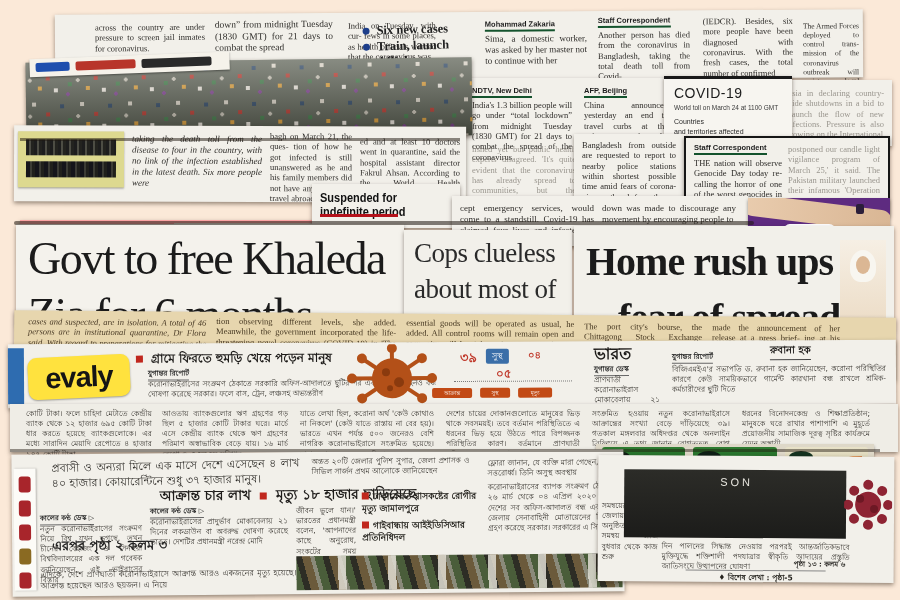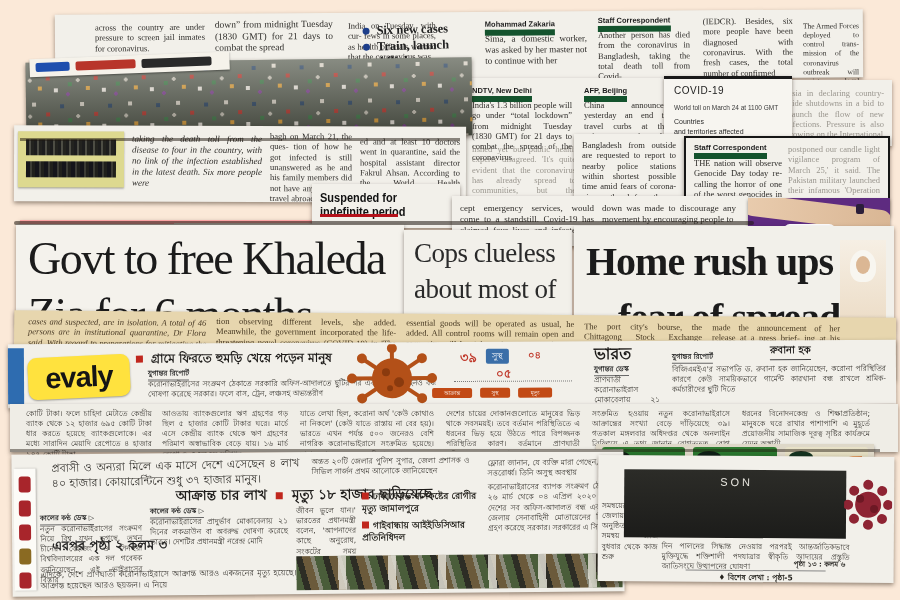--- a/index.html
+++ b/index.html
@@ -2,21 +2,21 @@
 <html><head>
 <meta charset="utf-8">
 <style>
   html,body{margin:0;padding:0;}
   #canvas{position:relative;width:900px;height:600px;background:#fbe9d8;overflow:hidden;
           font-family:"Liberation Serif",serif;}
   .paper{position:absolute;background:#f2f0ea;box-shadow:0 2px 4px rgba(45,32,20,.5);}
   .col{position:absolute;font-family:"Liberation Serif",serif;font-size:8.5px;line-height:1.22;
        color:#2e2c29;text-align:justify;}
   .byline{position:absolute;font-family:"Liberation Sans",sans-serif;font-weight:bold;font-size:7.5px;
-          color:#1d1d1d;border-bottom:6px solid #14532d;padding-bottom:1px;white-space:nowrap;}
+          color:#1d1d1d;border-bottom:2px solid #14532d;padding-bottom:1px;white-space:nowrap;}
   .faded{color:rgba(80,74,66,.55);}
   .bn{font-size:7.5px;line-height:1.35;color:#35322d;text-align:justify;}
   .pageref{position:absolute;font-family:"Liberation Sans",sans-serif;font-weight:bold;font-size:6.5px;color:#222;}
   .headline-serif{position:absolute;font-family:"Liberation Serif",serif;color:#1b1b1b;white-space:nowrap;}
   .chip{position:absolute;background:#c24a15;border-radius:2px;color:#fff;
         font-size:5.5px;line-height:10px;text-align:center;font-family:"DejaVu Sans",sans-serif;}
   .redsq{display:inline-block;width:7px;height:7px;background:#c0271d;margin-right:4px;}
   .bluedot{display:inline-block;width:7px;height:7px;border-radius:50%;background:#1d3e8a;margin-right:7px;}
   .bn-head{font-family:"DejaVu Sans",sans-serif;font-weight:bold;color:#1e1c1a;}
   .bn-byline{position:absolute;font-family:"DejaVu Sans",sans-serif;font-weight:bold;font-size:7px;
@@ -50,21 +50,21 @@
     <div class="col faded" style="left:14px;top:66px;width:104px;">lished yet but public health experts disagreed. 'It's quite evident that the coronavirus has already spread to communities, but the government is resorting to bureaucratic trickery to</div>
     <span class="byline" style="left:126px;top:8px;text-align:right;">AFP, Beijing</span>
     <div class="col" style="left:126px;top:22px;width:84px;">China announced yesterday an end to travel curbs at the epicentre of the coronavirus pandemic, as governments around the world tightened</div>
   </div>
 
   <div class="paper" style="left:778px;top:80px;width:114px;height:66px;">
     <div class="col faded" style="left:8px;top:8px;width:98px;">Asia in declaring country- wide shutdowns in a bid to staunch the flow of new infections. Pressure is also growing on the International</div>
   </div>
 
   <div class="paper" style="left:664px;top:76px;width:128px;height:68px;background:#f7f5f0;border-top:3px solid #191919;font-family:'Liberation Sans',sans-serif;">
-    <div style="position:absolute;left:10px;top:6px;font-size:10px;letter-spacing:.5px;color:#1c1c1c;">COVID-19</div>
+    <div style="position:absolute;left:10px;top:6px;font-size:14px;letter-spacing:.5px;color:#1c1c1c;">COVID-19</div>
     <div style="position:absolute;left:10px;top:25px;font-size:6.5px;color:#3a3a3a;">World toll on March 24 at 1100 GMT</div>
     <div style="position:absolute;left:10px;top:38px;font-size:7px;color:#2a2a2a;line-height:1.4;">
       <span>Countries</span><br>
       <span>and territories affected</span>
     </div>
     <div style="position:absolute;right:10px;top:34px;font-size:20px;color:#141414;margin-top:32px;">175</div>
   </div>
 
   <div style="position:absolute;left:26px;top:60px;width:446px;height:78px;transform:rotate(-.7deg);
               box-shadow:0 2px 4px rgba(40,28,18,.55);
@@ -245,21 +245,21 @@
       <div style="position:absolute;left:5px;top:8px;width:12px;height:16px;background:#a8252b;border-radius:3px;"></div>
       <div style="position:absolute;left:5px;top:32px;width:12px;height:16px;background:#a8252b;border-radius:3px;"></div>
       <div style="position:absolute;left:5px;top:56px;width:12px;height:16px;background:#a8252b;border-radius:3px;"></div>
       <div style="position:absolute;left:5px;top:80px;width:12px;height:16px;background:#8a6a22;border-radius:3px;"></div>
       <div style="position:absolute;left:5px;top:104px;width:12px;height:16px;background:#a8252b;border-radius:3px;"></div>
     </div>
     <div class="col bn" style="left:40px;top:6px;width:248px;font-size:11px;font-family:'DejaVu Sans',sans-serif;transform:rotate(-.8deg);color:#2c2a26;">প্রবাসী ও অন্যরা মিলে এক মাসে দেশে এসেছেন ৪ লাখ ৪০ হাজার। কোয়ারেন্টিনে শুধু ৩৭ হাজার মানুষ।</div>
     <div class="col bn" style="left:300px;top:5px;width:158px;font-family:'DejaVu Sans',sans-serif;">অন্তত ২০টি জেলার পুলিশ সুপার, জেলা প্রশাসক ও সিভিল সার্জন প্রথম আলোকে জানিয়েছেন</div>
     <div style="position:absolute;left:40px;top:44px;font-family:'DejaVu Sans',sans-serif;font-weight:bold;font-size:13px;color:#222;margin-top:38px;">এরপর পৃষ্ঠা ২ কলম ৩</div>
     <div style="position:absolute;left:148px;top:32px;white-space:nowrap;">
-      <span class="bn-head" style="font-size:13.5px;margin-left:16px;">আক্রান্ত চার লাখ</span>
+      <span class="bn-head" style="font-size:13.5px;">আক্রান্ত চার লাখ</span>
       <span class="redsq" style="margin:0 5px;"></span>
       <span class="bn-head" style="font-size:13.5px;">মৃত্যু ১৮ হাজার ছাড়িয়েছে</span>
     </div>
     <span class="bn-byline" style="left:28px;top:58px;">কালের কণ্ঠ ডেস্ক ▷</span>
     <div class="col bn" style="left:28px;top:70px;width:102px;font-family:'DejaVu Sans',sans-serif;">নতুন করোনাভাইরাসের সংক্রমণ নিয়ে বিশ্ব যখন ভুগছে, তখন চীনের বেইজিং ও সিনহুয়া বিশ্ববিদ্যালয়ের এক দল গবেষক জানিয়েছেন, এই ভাইরাসের বিস্তার</div>
     <span class="bn-byline" style="left:138px;top:52px;">কালের কণ্ঠ ডেস্ক ▷</span>
     <div class="col bn" style="left:138px;top:64px;width:138px;font-family:'DejaVu Sans',sans-serif;">করোনাভাইরাসের প্রাদুর্ভাব মোকাবেলায় ২১ দিনের লকডাউন বা অবরুদ্ধ ঘোষণা করেছে ভারত। দেশটির প্রধানমন্ত্রী নরেন্দ্র মোদি</div>
     <div class="col bn" style="left:284px;top:54px;width:60px;font-family:'DejaVu Sans',sans-serif;">জীবন ভুলে যান।' ভারতের প্রধানমন্ত্রী বলেন, 'আপনাদের কাছে অনুরোধ, সংকটের সময় পরামর্শ ছাড়া কোনো ওষুধ খাবেন না। আমার বিশ্বাস</div>
     <div style="position:absolute;left:350px;top:40px;width:118px;font-family:'DejaVu Sans',sans-serif;font-weight:bold;font-size:9px;line-height:1.3;color:#26241f;">
       <div style="margin-bottom:6px;"><span class="redsq"></span><span>ঢাকাফেরত শ্বাসকষ্টের রোগীর মৃত্যু জামালপুরে</span></div>

